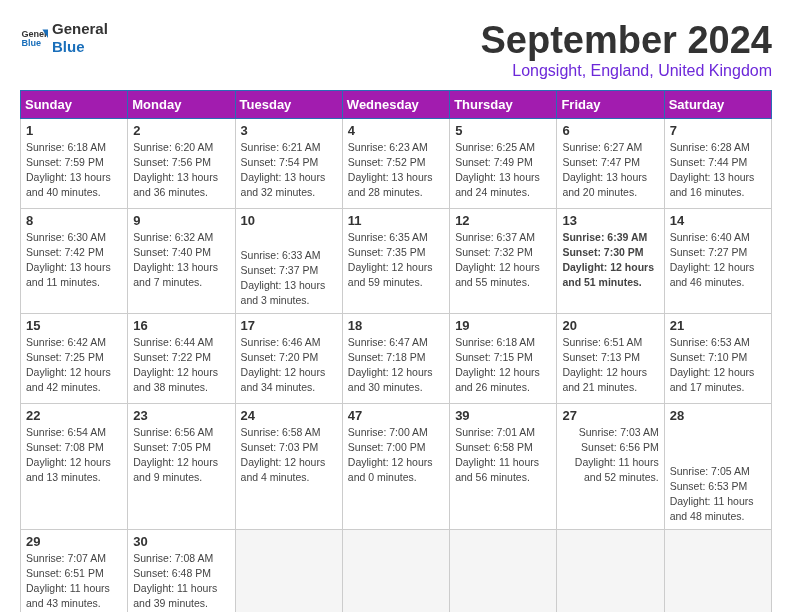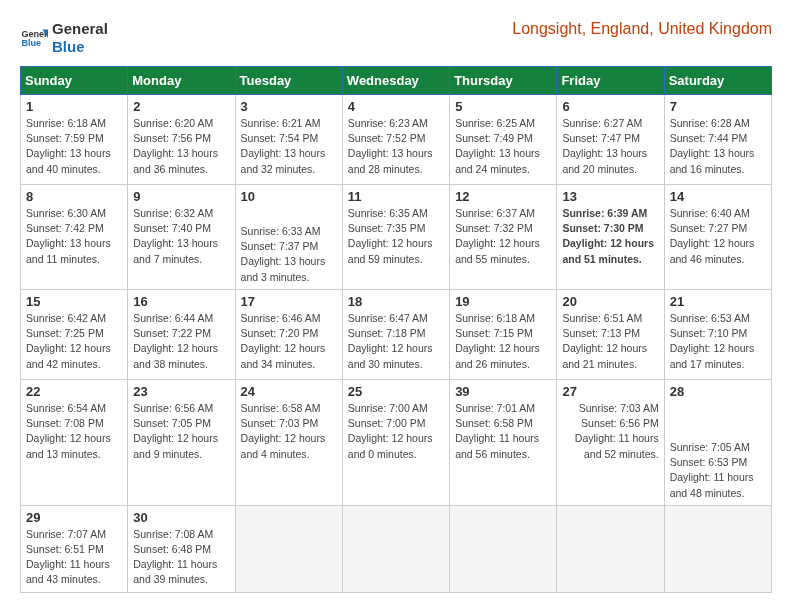--- a/index.html
+++ b/index.html
@@ -29,29 +29,29 @@
       text-align: right;
     }
     .calendar-title {
       font-size: 38px;
       font-weight: bold;
       color: #333;
       line-height: 1.1;
     }
     .calendar-subtitle {
       font-size: 16px;
-      color: #c2410c;
+      color: #6d28d9;
     }
     table {
       width: 100%;
       border-collapse: collapse;
       font-size: 11px;
     }
     thead tr th {
-      background-color: #15803d;
+      background-color: #a21caf;
       color: #fff;
       padding: 6px 4px;
       text-align: left;
       font-size: 13px;
       font-weight: bold;
       border: 1px solid #2a6db5;
     }
     tbody tr td {
       border: 1px solid #ccc;
       padding: 4px 5px;
@@ -91,20 +91,21 @@
       <text x="2" y="18" font-size="13" font-weight="bold" fill="#333" font-family="Arial">General</text>
       <text x="2" y="32" font-size="13" font-weight="bold" fill="#1a6fba" font-family="Arial">Blue</text>
       <polygon points="32,8 40,8 40,20" fill="#1a6fba"></polygon>
     </svg>
     <div style="display:flex;flex-direction:column;line-height:1.2">
       <span style="font-size:15px;font-weight:bold;color:#333;">General</span>
       <span style="font-size:15px;font-weight:bold;color:#1a6fba;">Blue</span>
     </div>
   </div>
   <div class="title-area">
+    <div class="calendar-title">September 2024</div>
     <div class="calendar-subtitle">Longsight, England, United Kingdom</div>
   </div>
 </div>
 
 <table>
   <thead>
     <tr>
     <th>Sunday</th>
         <th>Monday</th>
         <th>Tuesday</th>
@@ -284,21 +285,21 @@
 and 9 minutes.</div>
         </td>
         <td>
           <span class="day-num">24</span>
           <div class="day-detail" style="white-space: pre-line;">Sunrise: 6:58 AM
 Sunset: 7:03 PM
 Daylight: 12 hours
 and 4 minutes.</div>
         </td>
         <td>
-          <span class="day-num">25</span>
+          <span class="day-num">47</span>
           <div class="day-detail" style="white-space: pre-line;">Sunrise: 7:00 AM
 Sunset: 7:00 PM
 Daylight: 12 hours
 and 0 minutes.</div>
         </td>
         <td>
           <span class="day-num">39</span>
           <div class="day-detail" style="white-space: pre-line;">Sunrise: 7:01 AM
 Sunset: 6:58 PM
 Daylight: 11 hours

